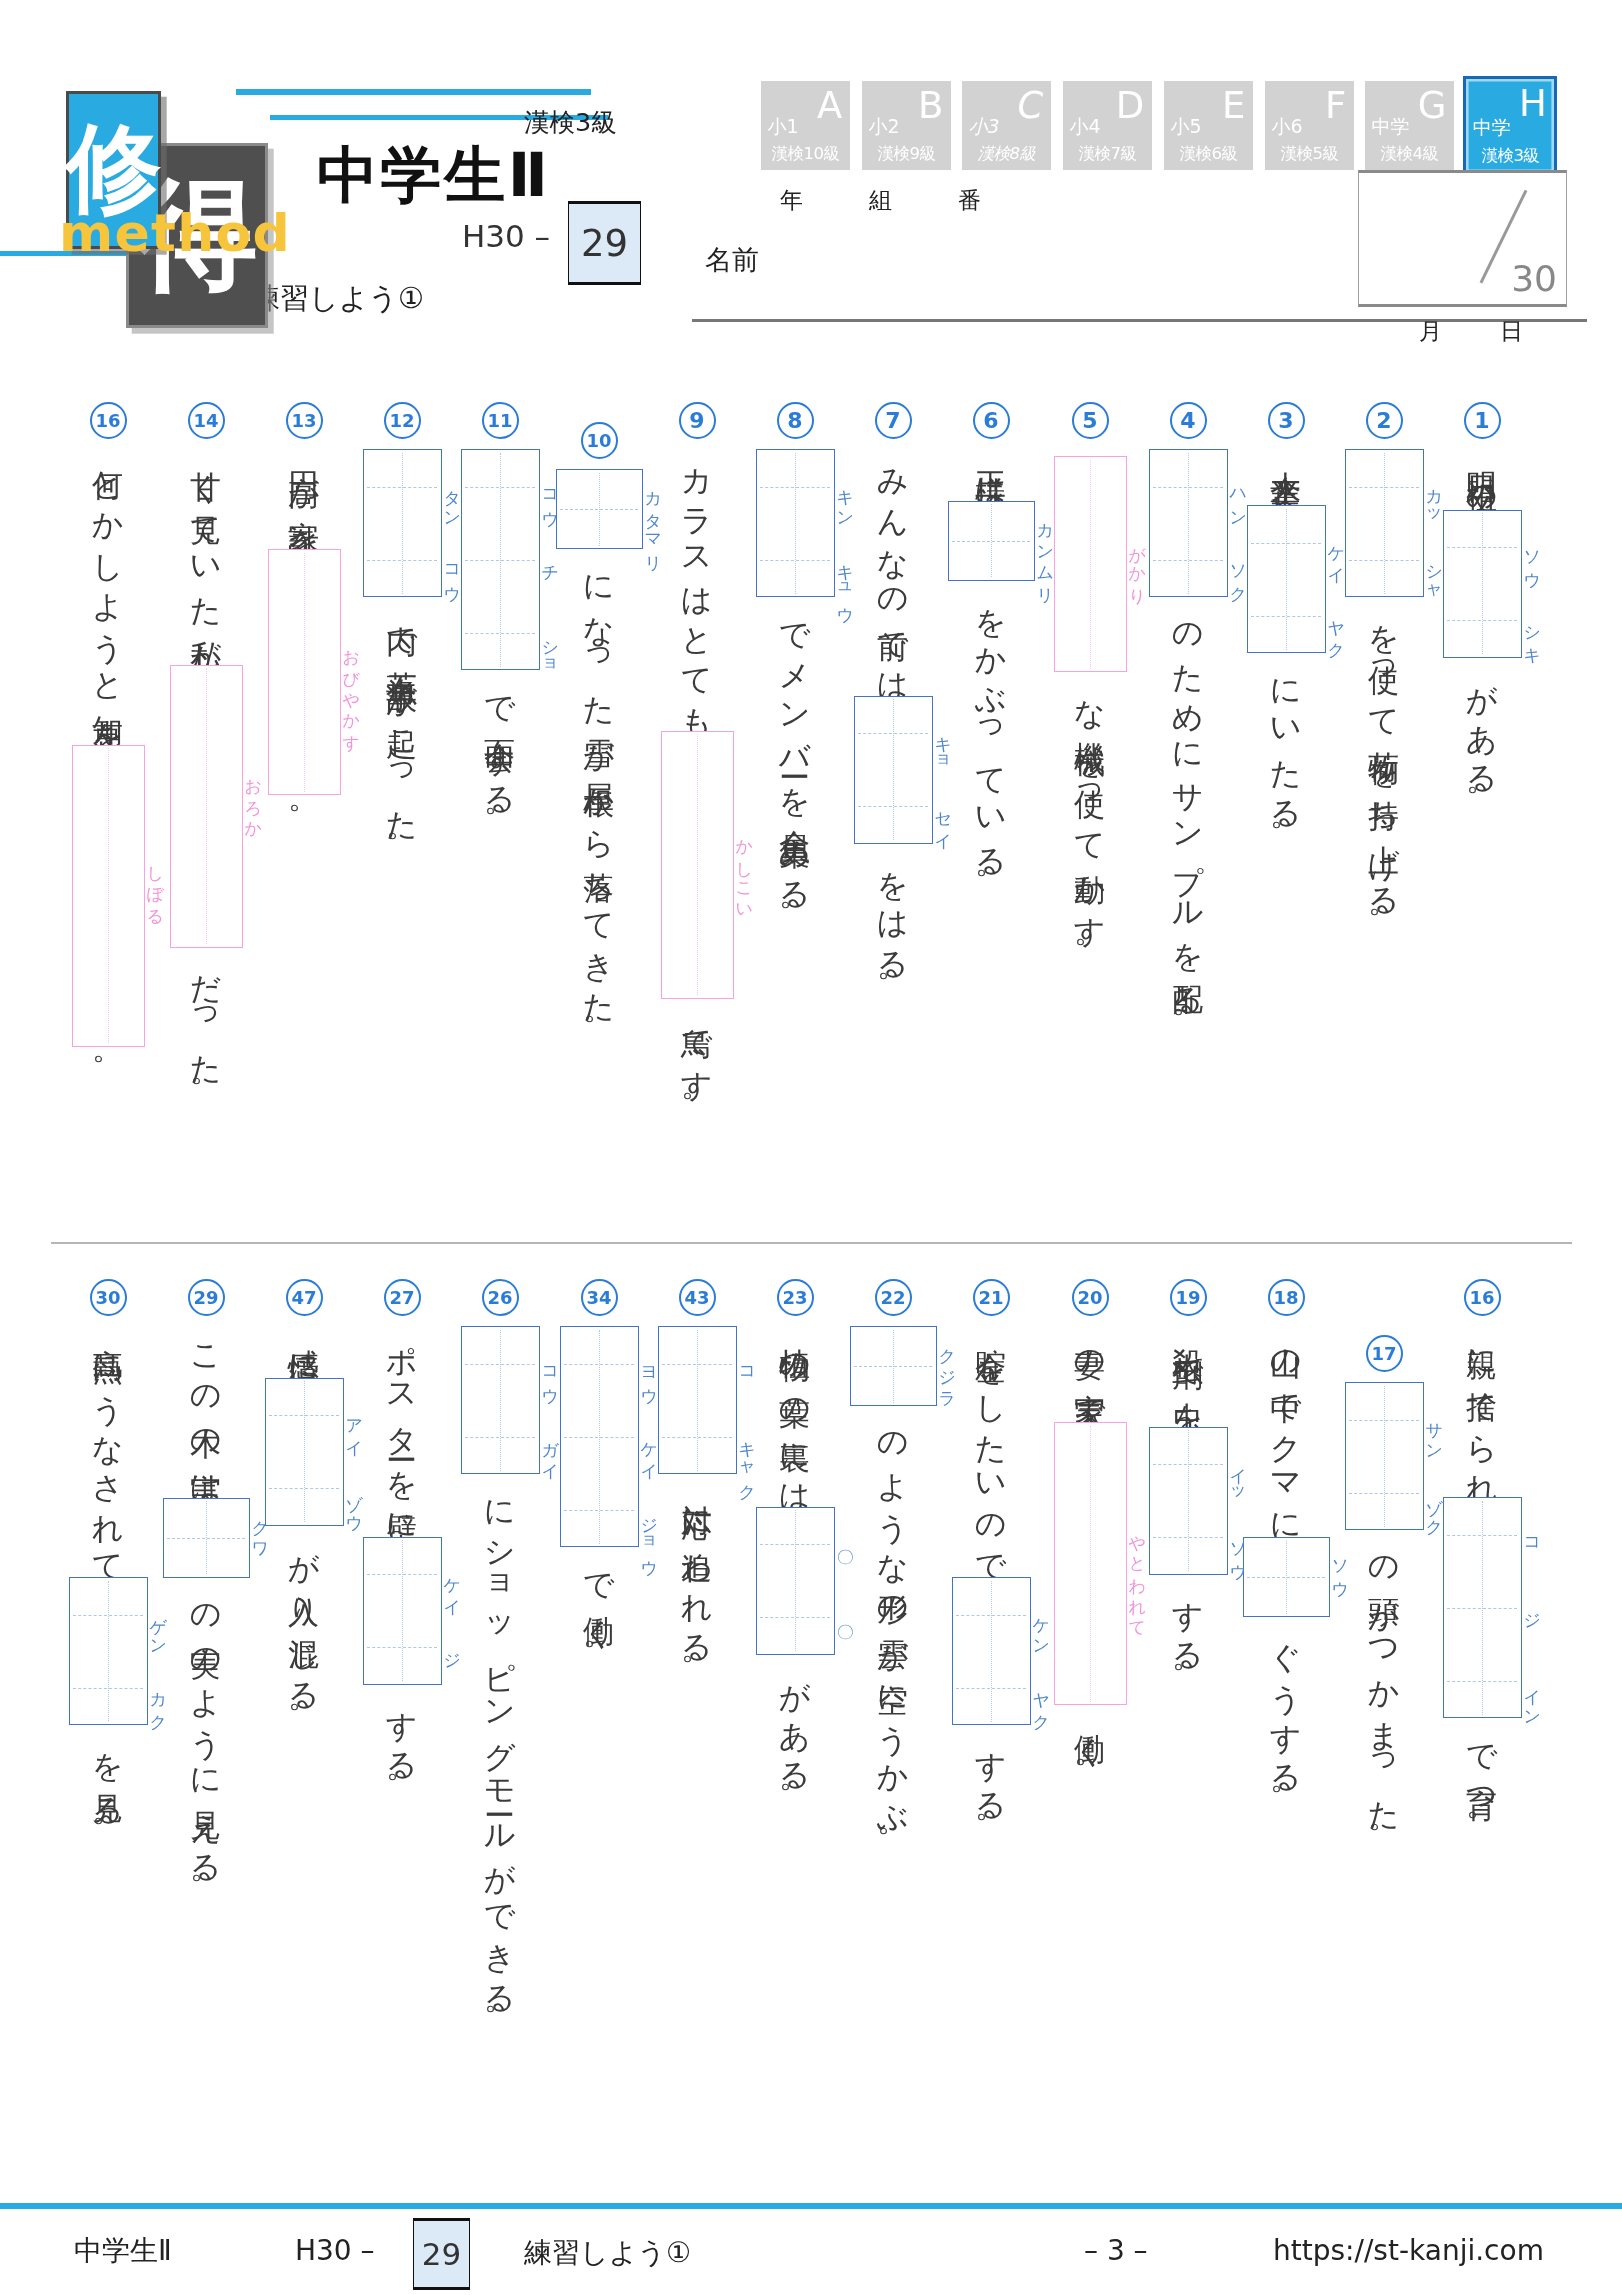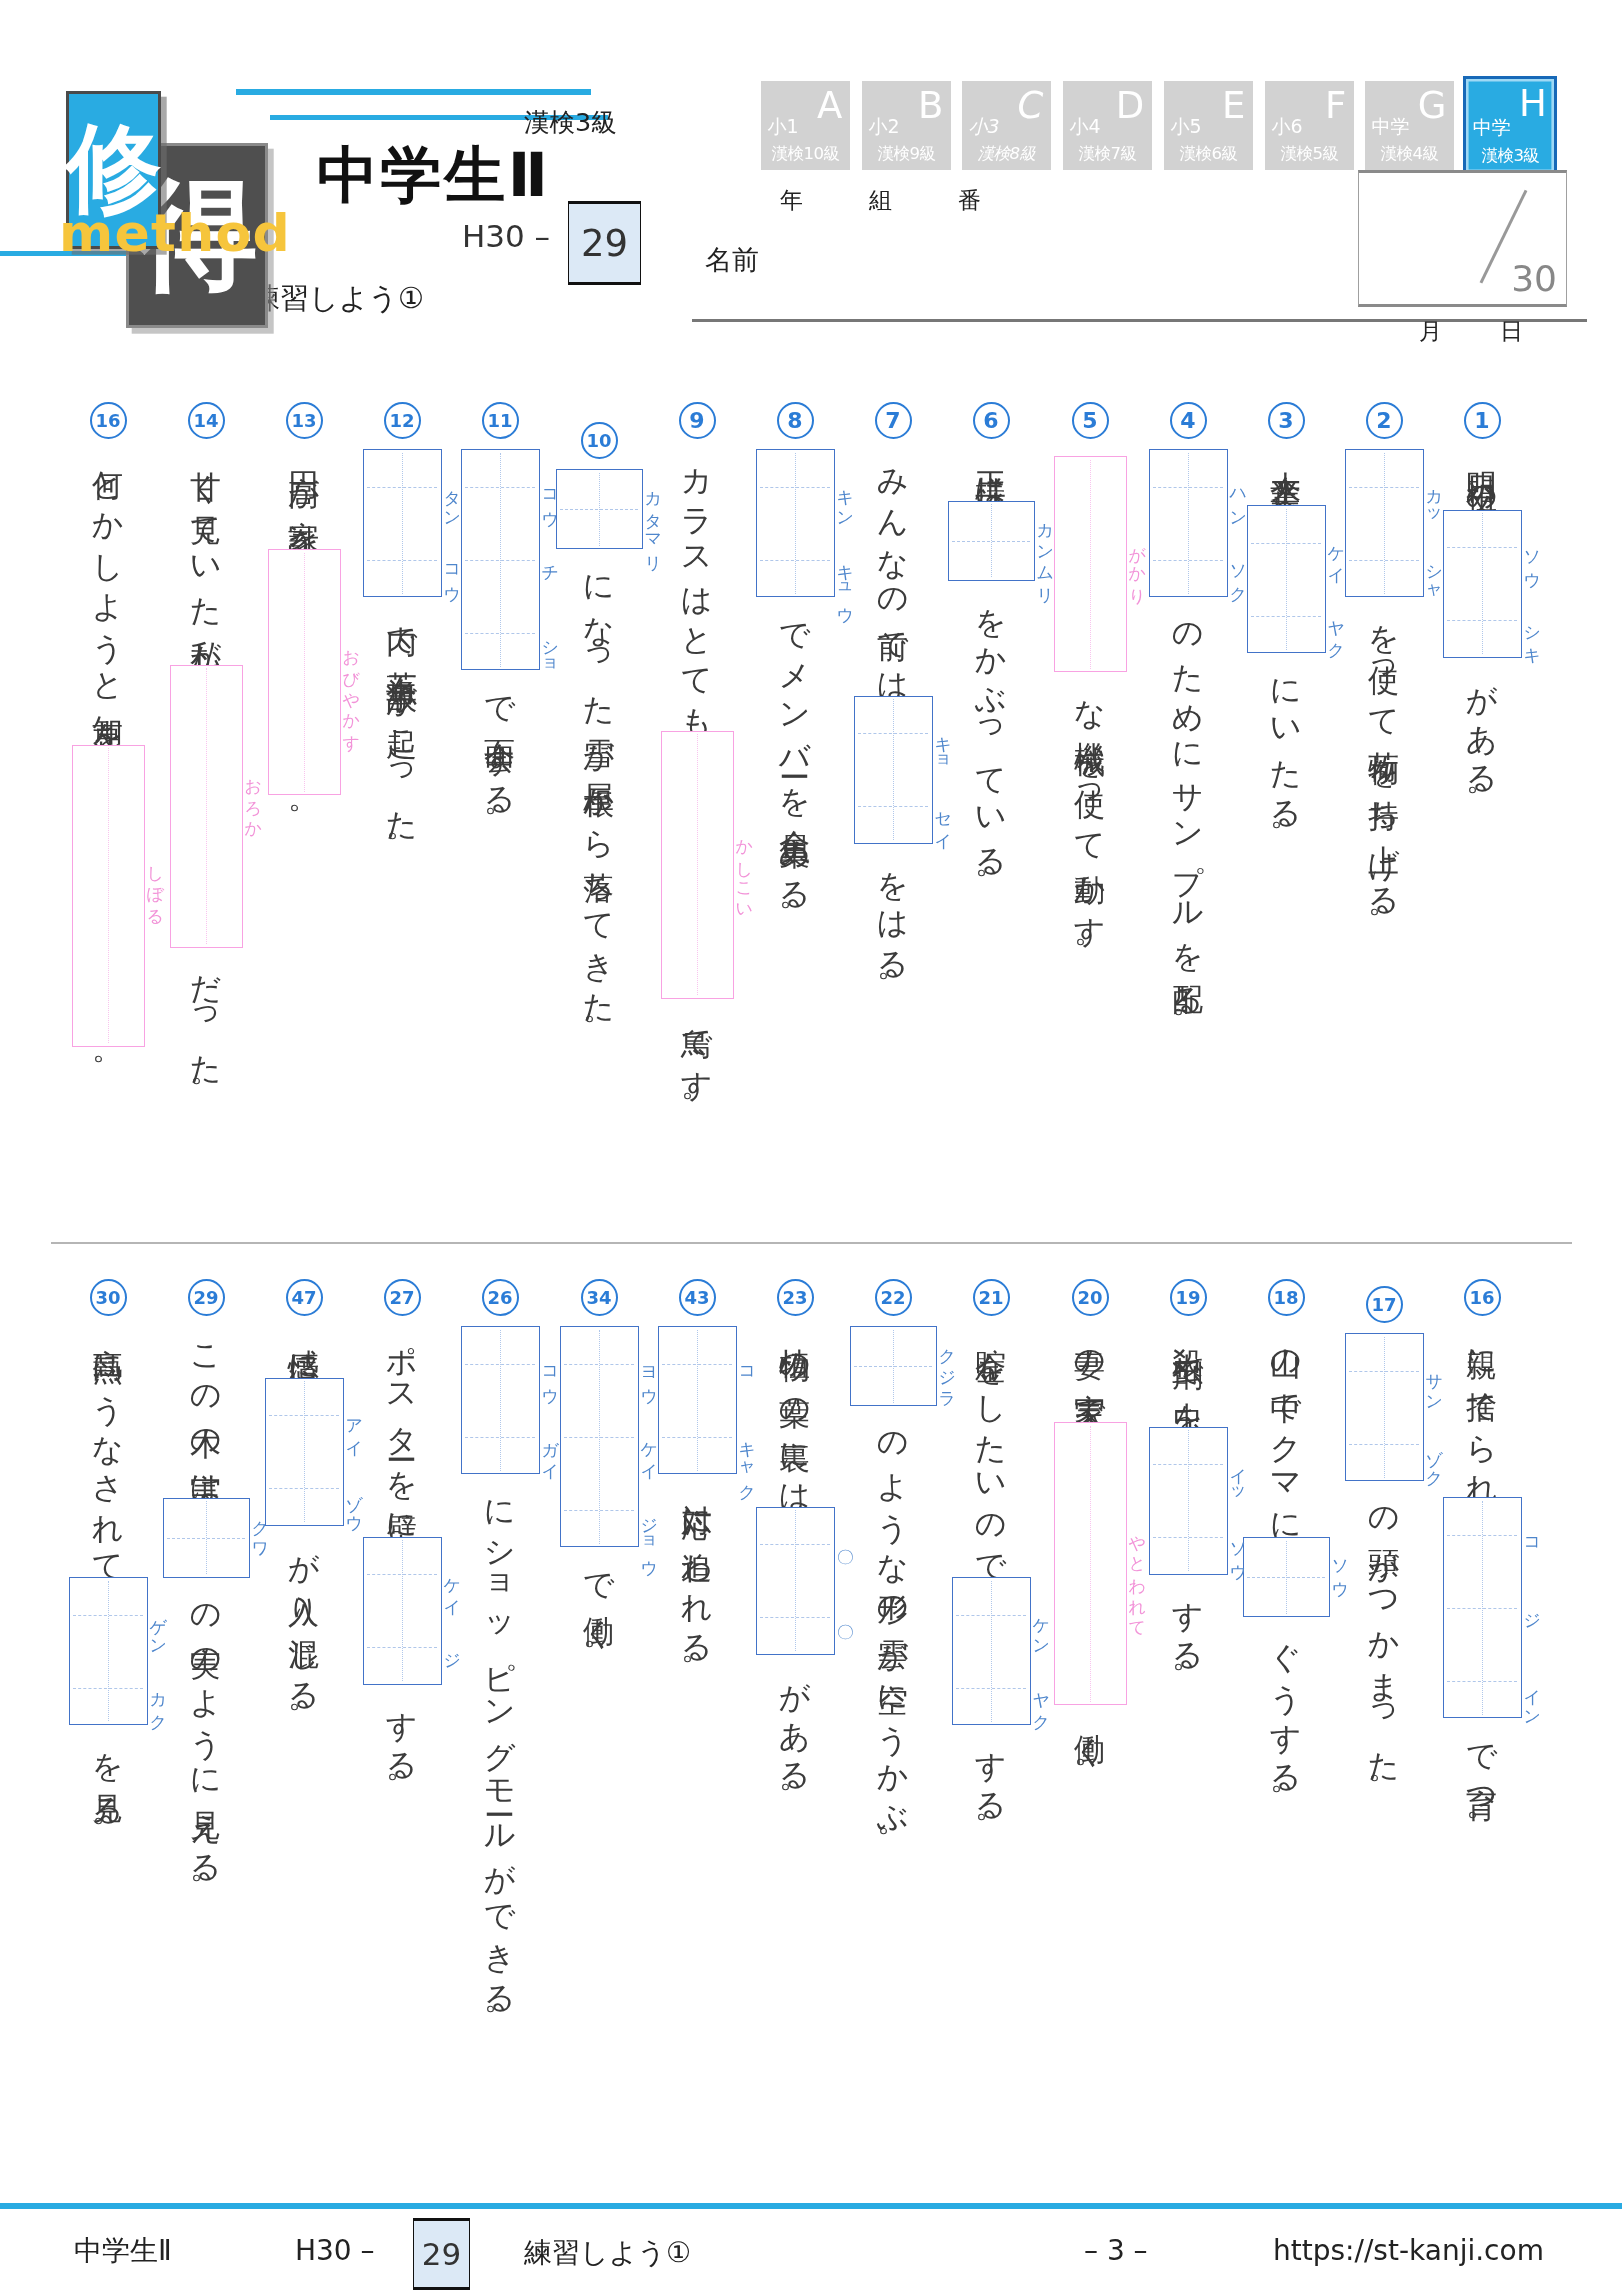--- a/index.html
+++ b/index.html
@@ -311,21 +311,21 @@
           <div class="kvline"></div>
           <div class="kcell" style="height: 73px;"></div>
           <span class="khint" style="top: 28px;">コ</span>
           <div class="kcell" style="height: 73px;"></div>
           <span class="khint" style="top: 103px;">ジ</span>
           <div class="kcell" style="height: 73px;"></div>
           <span class="khint" style="top: 179px;">イン</span>
         </div>
         <div class="vtext">で育つ。</div>
       </div>
-      <div class="problem" style="left: 1335px; top: 1286px; align-items: center;">
+      <div class="problem" style="left: 1335px; top: 1335px; align-items: center;">
         <div class="pnum two">17</div>
         <div class="kbox" style="width: 77px;">
           <div class="kvline"></div>
           <div class="kcell" style="height: 73px;"></div>
           <span class="khint" style="top: 28px;">サン</span>
           <div class="kcell" style="height: 73px;"></div>
           <span class="khint" style="top: 103px;">ゾク</span>
         </div>
         <div class="vtext">の頭がつかまった。</div>
       </div>

